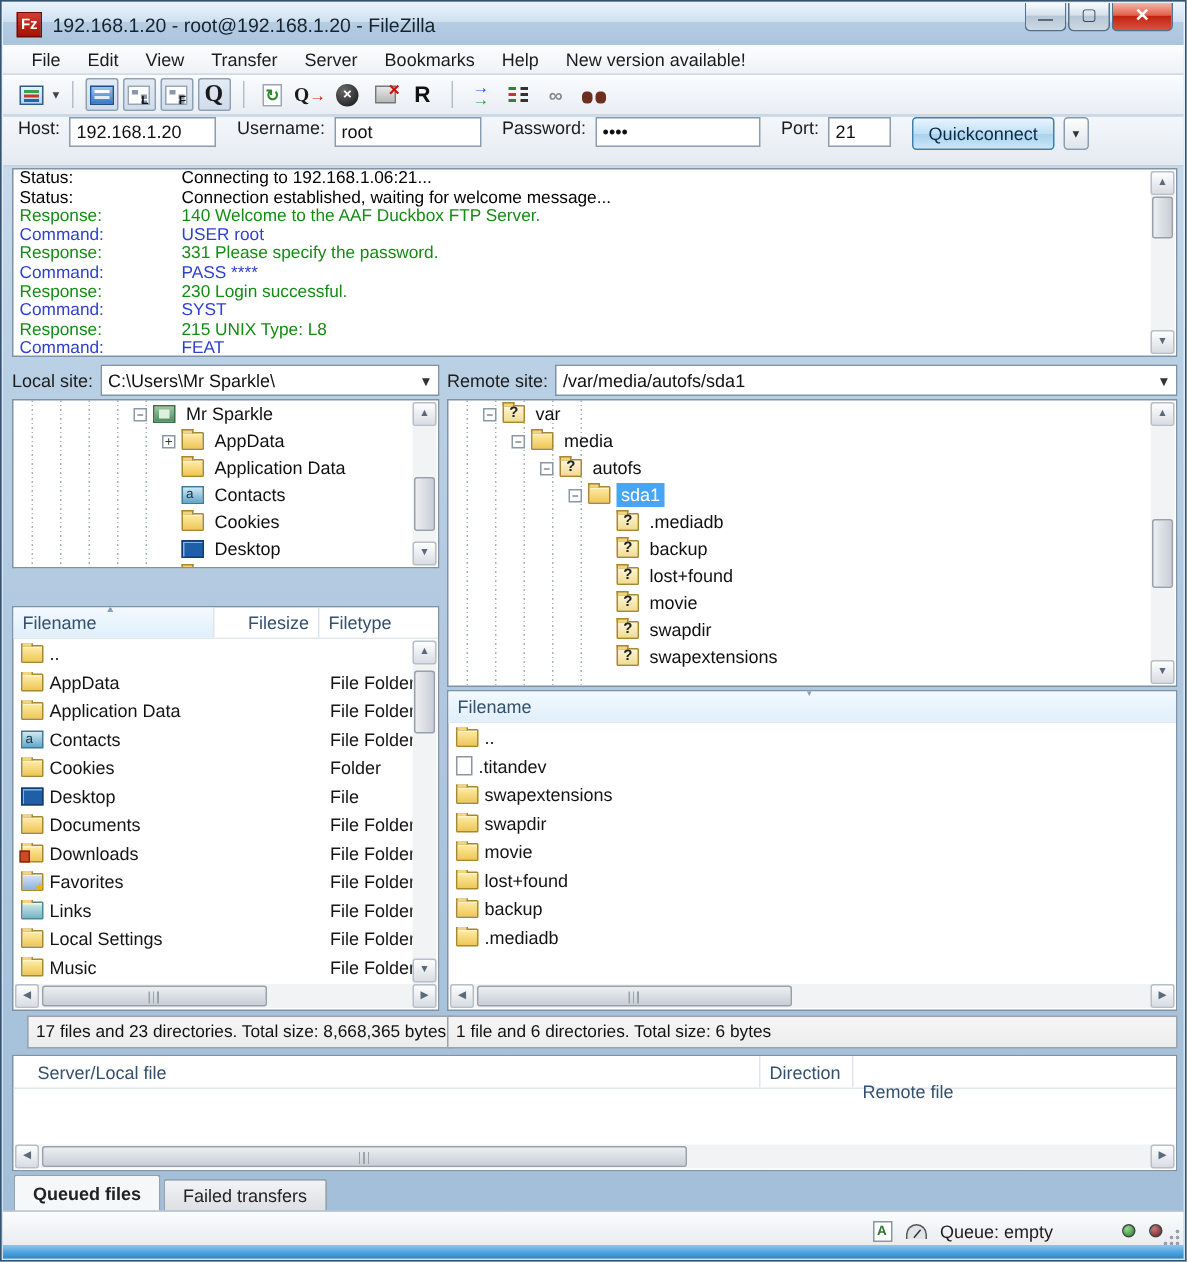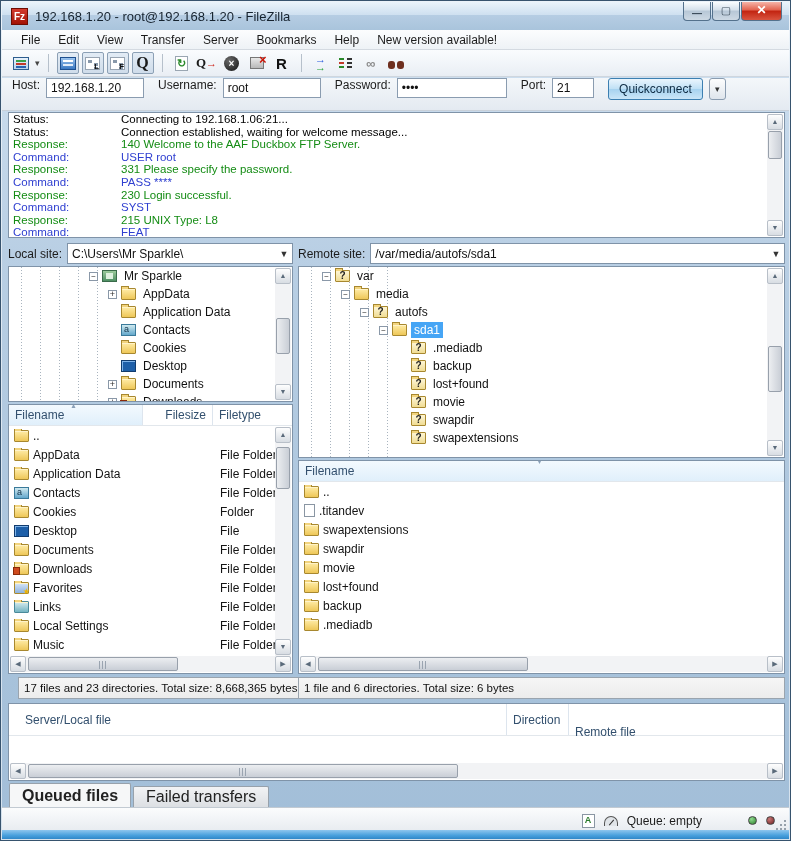--- a/index.html
+++ b/index.html
@@ -116,21 +116,21 @@
   
   .tree { position:absolute; top:265px; background-color:#fff; border:1px solid #7f93a8; overflow:hidden;
     background-image:
       repeating-linear-gradient(to bottom,#a9b4bf 0 1px,transparent 1px 3px),
       repeating-linear-gradient(to bottom,#a9b4bf 0 1px,transparent 1px 3px),
       repeating-linear-gradient(to bottom,#a9b4bf 0 1px,transparent 1px 3px),
       repeating-linear-gradient(to bottom,#a9b4bf 0 1px,transparent 1px 3px),
       repeating-linear-gradient(to bottom,#a9b4bf 0 1px,transparent 1px 3px);
     background-size:1px 100%,1px 100%,1px 100%,1px 100%,1px 100%;
     background-position:12px 0,31px 0,50px 0,69px 0,88px 0; background-repeat:no-repeat; }
-  .tree.local { left:7px; width:285px; height:136px; }
+  .tree.local { left:7px; width:285px; height:113px; }
   .tree.remote { left:297px; width:487px; height:192px; }
   .trow { display:flex; align-items:center; height:18px; padding-left:4px; font-size:12px; color:#111; }
   .tindent { flex:none; height:1px; }
   .exp { flex:none; width:9px; height:9px; margin-right:4px; border:1px solid #8a98a8; background:#fff;
     font-size:9px; line-height:7px; text-align:center; color:#333; }
   .exp.plus::before { content:"+"; } .exp.minus::before { content:"−"; font-size:8px; }
   .exp.none { border-color:transparent; background:transparent; }
   .tlabel { padding:1px 3px; white-space:nowrap; }
   .tlabel.selected { background:#46a5f5; color:#fff; }
 
@@ -175,28 +175,28 @@
   .rows { position:relative; }
 
   
   .dirstatus { position:absolute; top:676px; height:22px; background:linear-gradient(#f6f6f6,#ececec);
     border:1px solid #9aa4ae; font-size:11.5px; color:#111; display:flex; align-items:center; padding-left:5px; }
   .dirstatus.left { left:17px; width:285px; }
   .dirstatus.right { left:297px; width:487px; }
 
   
   .queue { position:absolute; left:7px; width:777px; top:702px; height:78px; background:#fff; border:1px solid #7f93a8; }
-  .qhead { display:flex; height:32px; border-bottom:1px solid #e2e7ec; }
+  .qhead { display:flex; height:22px; border-bottom:1px solid #e2e7ec; }
   .qc1 { width:498px; flex:none; padding-left:16px; }
   .qc2 { width:62px; flex:none; }
   .qc3 { flex:1;margin-top:24px; }
 
   
   .tabs { position:absolute; left:8px; top:782px; height:24px; display:flex; align-items:flex-end; gap:2px; }
-  .tab { height:21px; padding:0 12px; font-size:16px; color:#222; border:1px solid #97a1ab; border-bottom:none;
+  .tab { height:21px; padding:0 12px; font-size:12px; color:#222; border:1px solid #97a1ab; border-bottom:none;
     border-radius:2px 2px 0 0; background:linear-gradient(#f2f3f5,#dcdfe3); display:flex; align-items:center; }
   .tab.active { height:24px; font-weight:bold; background:#f6f7f8; }
 
   
   .statusbar { position:absolute; left:1px; right:1px; top:806px; height:26px;
     background:linear-gradient(#fbfcfd,#e6eaef); border-top:1px solid #c2cad2;
     display:flex; align-items:center; justify-content:flex-end; gap:9px; padding-right:14px; font-size:12px; color:#1c1c1c; }
   .ic-datatype { width:13px; height:14px; background:#fff; border:1px solid #8a96a3; position:relative; }
   .ic-datatype::before { content:"A"; position:absolute; left:2px; top:0; font-size:9px; font-weight:bold; color:#2a7a2a; }
   .ic-speed { width:14px; height:10px; border:1px solid #555; border-radius:7px 7px 0 0; border-bottom:none; background:#e0e4e8; position:relative; }

